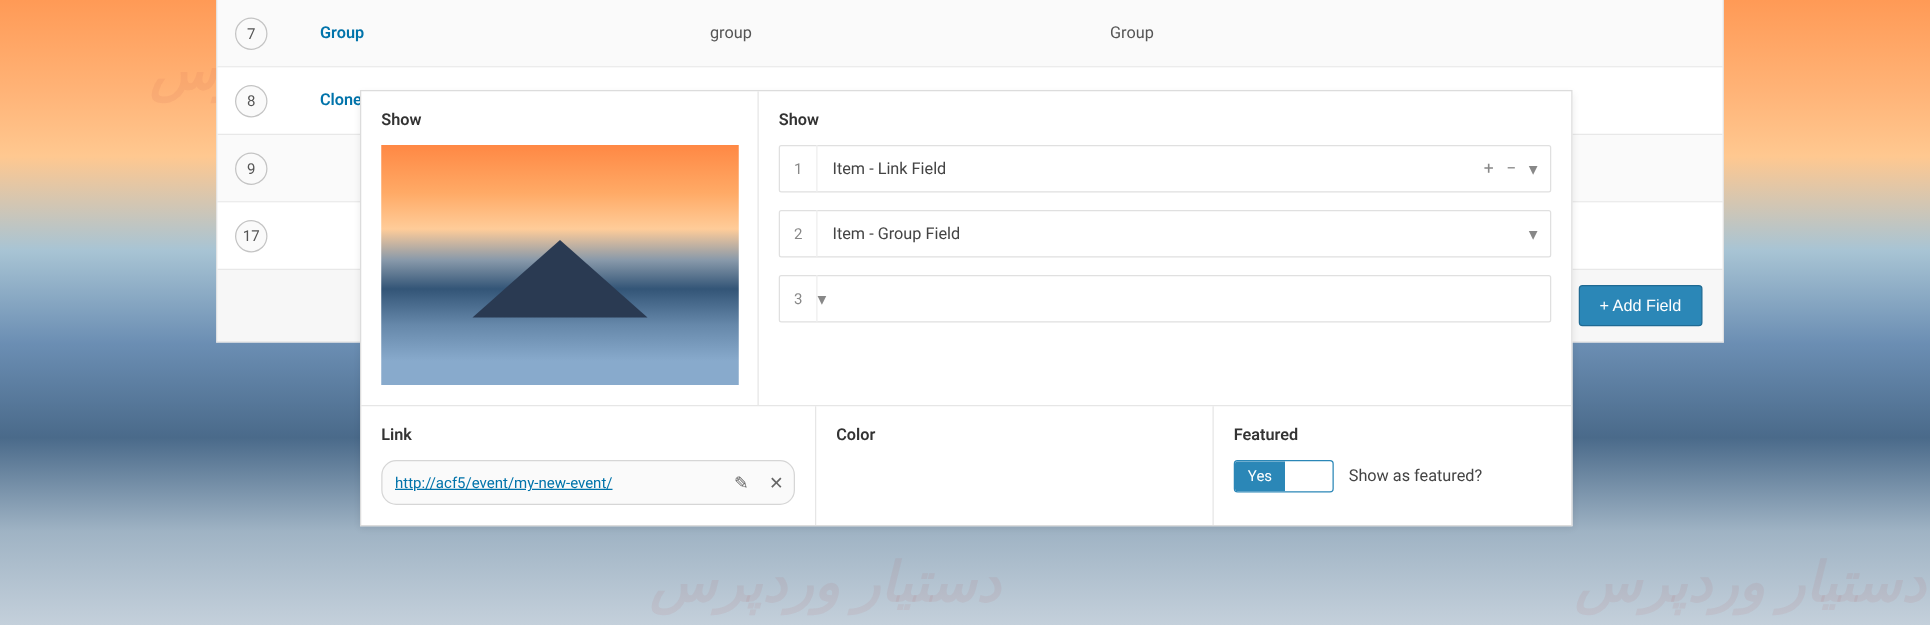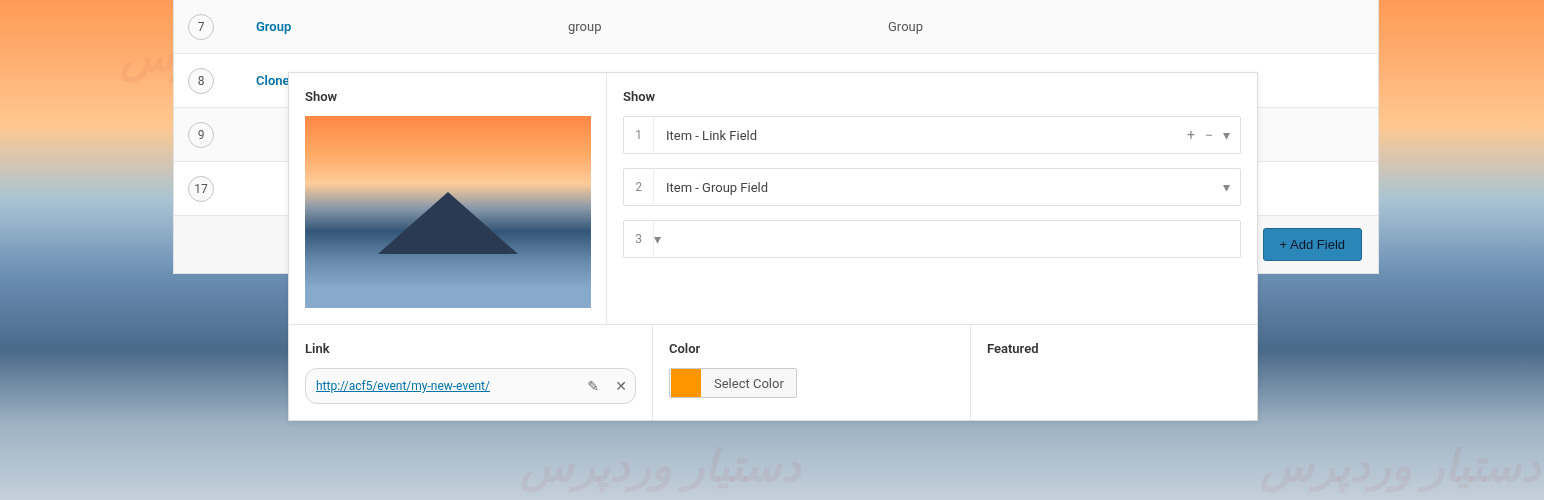--- a/index.html
+++ b/index.html
@@ -61,21 +61,21 @@
     .name-col { width: 320px; color: #555; }
     .type-col { flex: 1; color: #555; }
     .add-field-wrap {
       text-align: right;
       padding: 12px 16px;
       background: #f7f7f7;
     }
     .btn-primary {
       display: inline-block;
       background: #2b87b7;
-      color: #0f172a;
+      color: #ffffff;
       border: 1px solid #1f6a93;
       padding: 8px 16px;
       font-size: 13px;
       border-radius: 3px;
       cursor: pointer;
     }
     .panel {
       position: absolute;
       left: 288px;
       top: 72px;
@@ -321,22 +321,25 @@
     <div class="link-section">
       <span class="section-label">Link</span>
       <div class="link-box">
         <span class="link-url">http://acf5/event/my-new-event/</span>
         <span class="link-icon">✎</span>
         <span class="link-icon">✕</span>
       </div>
     </div>
     <div class="color-section">
       <span class="section-label">Color</span>
-      <div class="color-picker">
-        <div class="color-swatch"></div>
-        <span class="color-label">Select Color</span>
-      </div>
     </div>
     <div class="featured-section">
       <span class="section-label">Featured</span>
+      <div class="featured-row">
+        <div class="toggle">
+          <div class="toggle-yes">Yes</div>
+          <div class="toggle-no"></div>
+        </div>
+        <span class="featured-text">Show as featured?</span>
+      </div>
     </div>
   </div>
 </div>
 
 </body></html>

